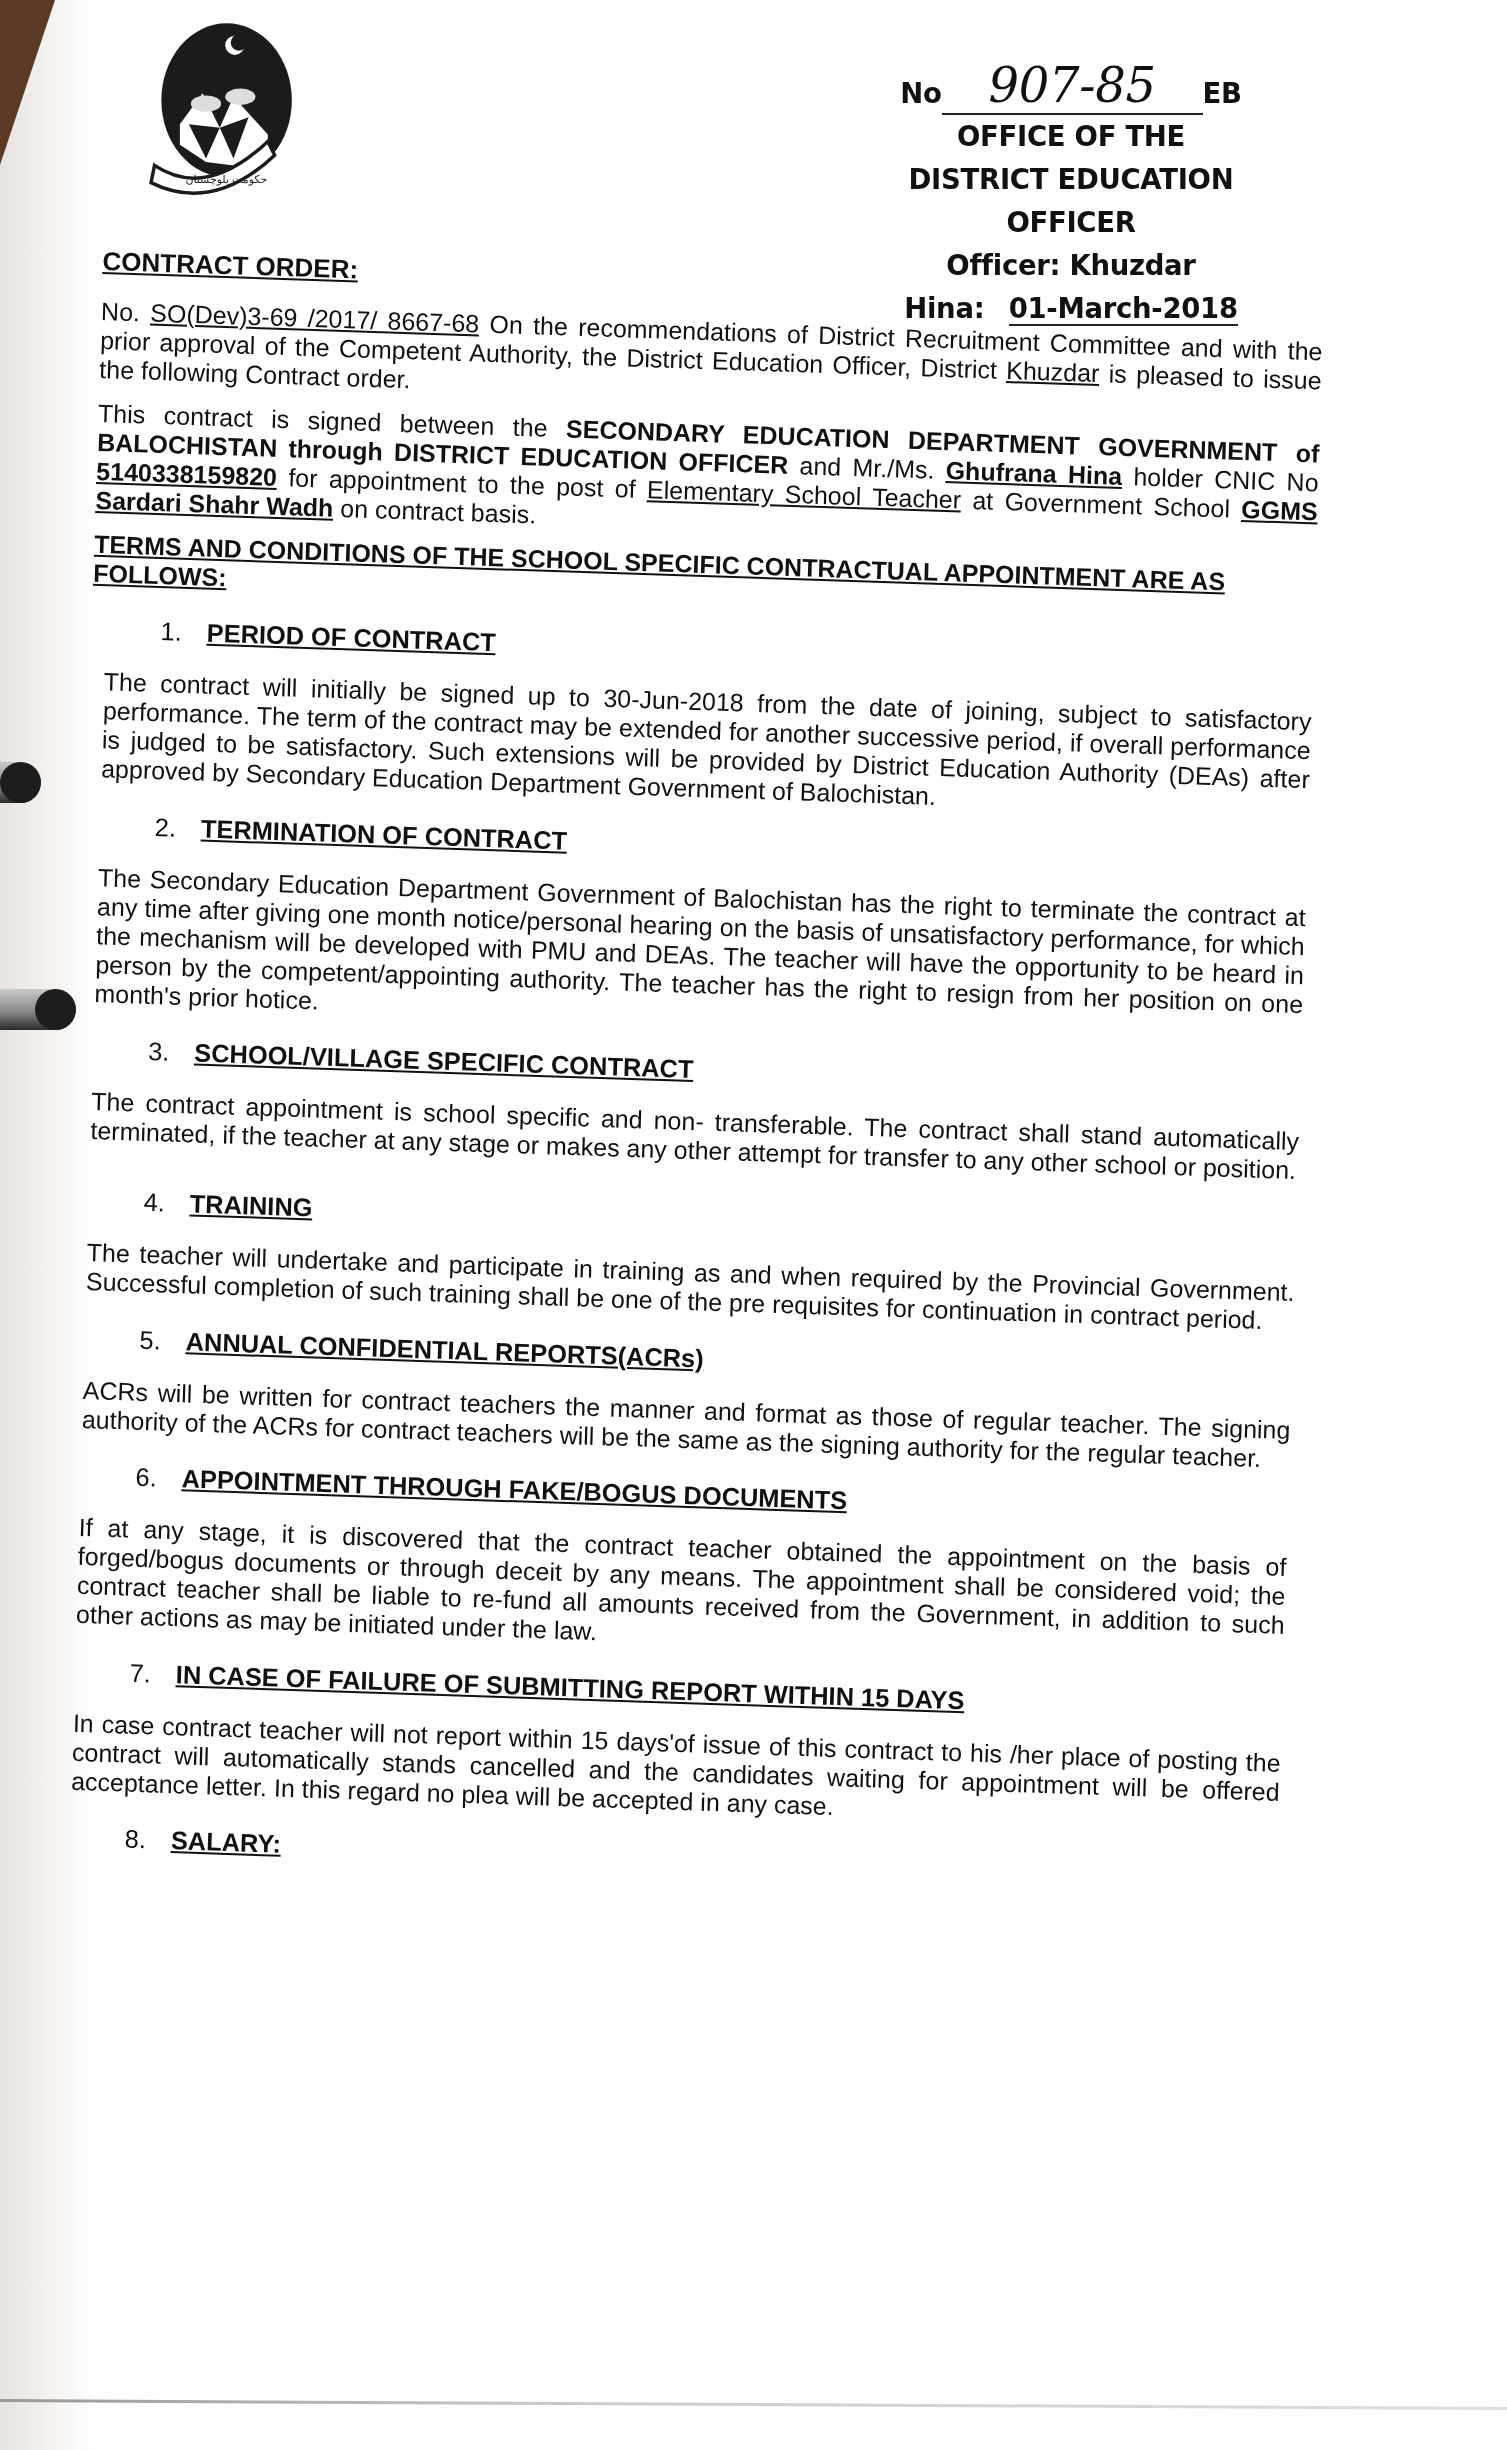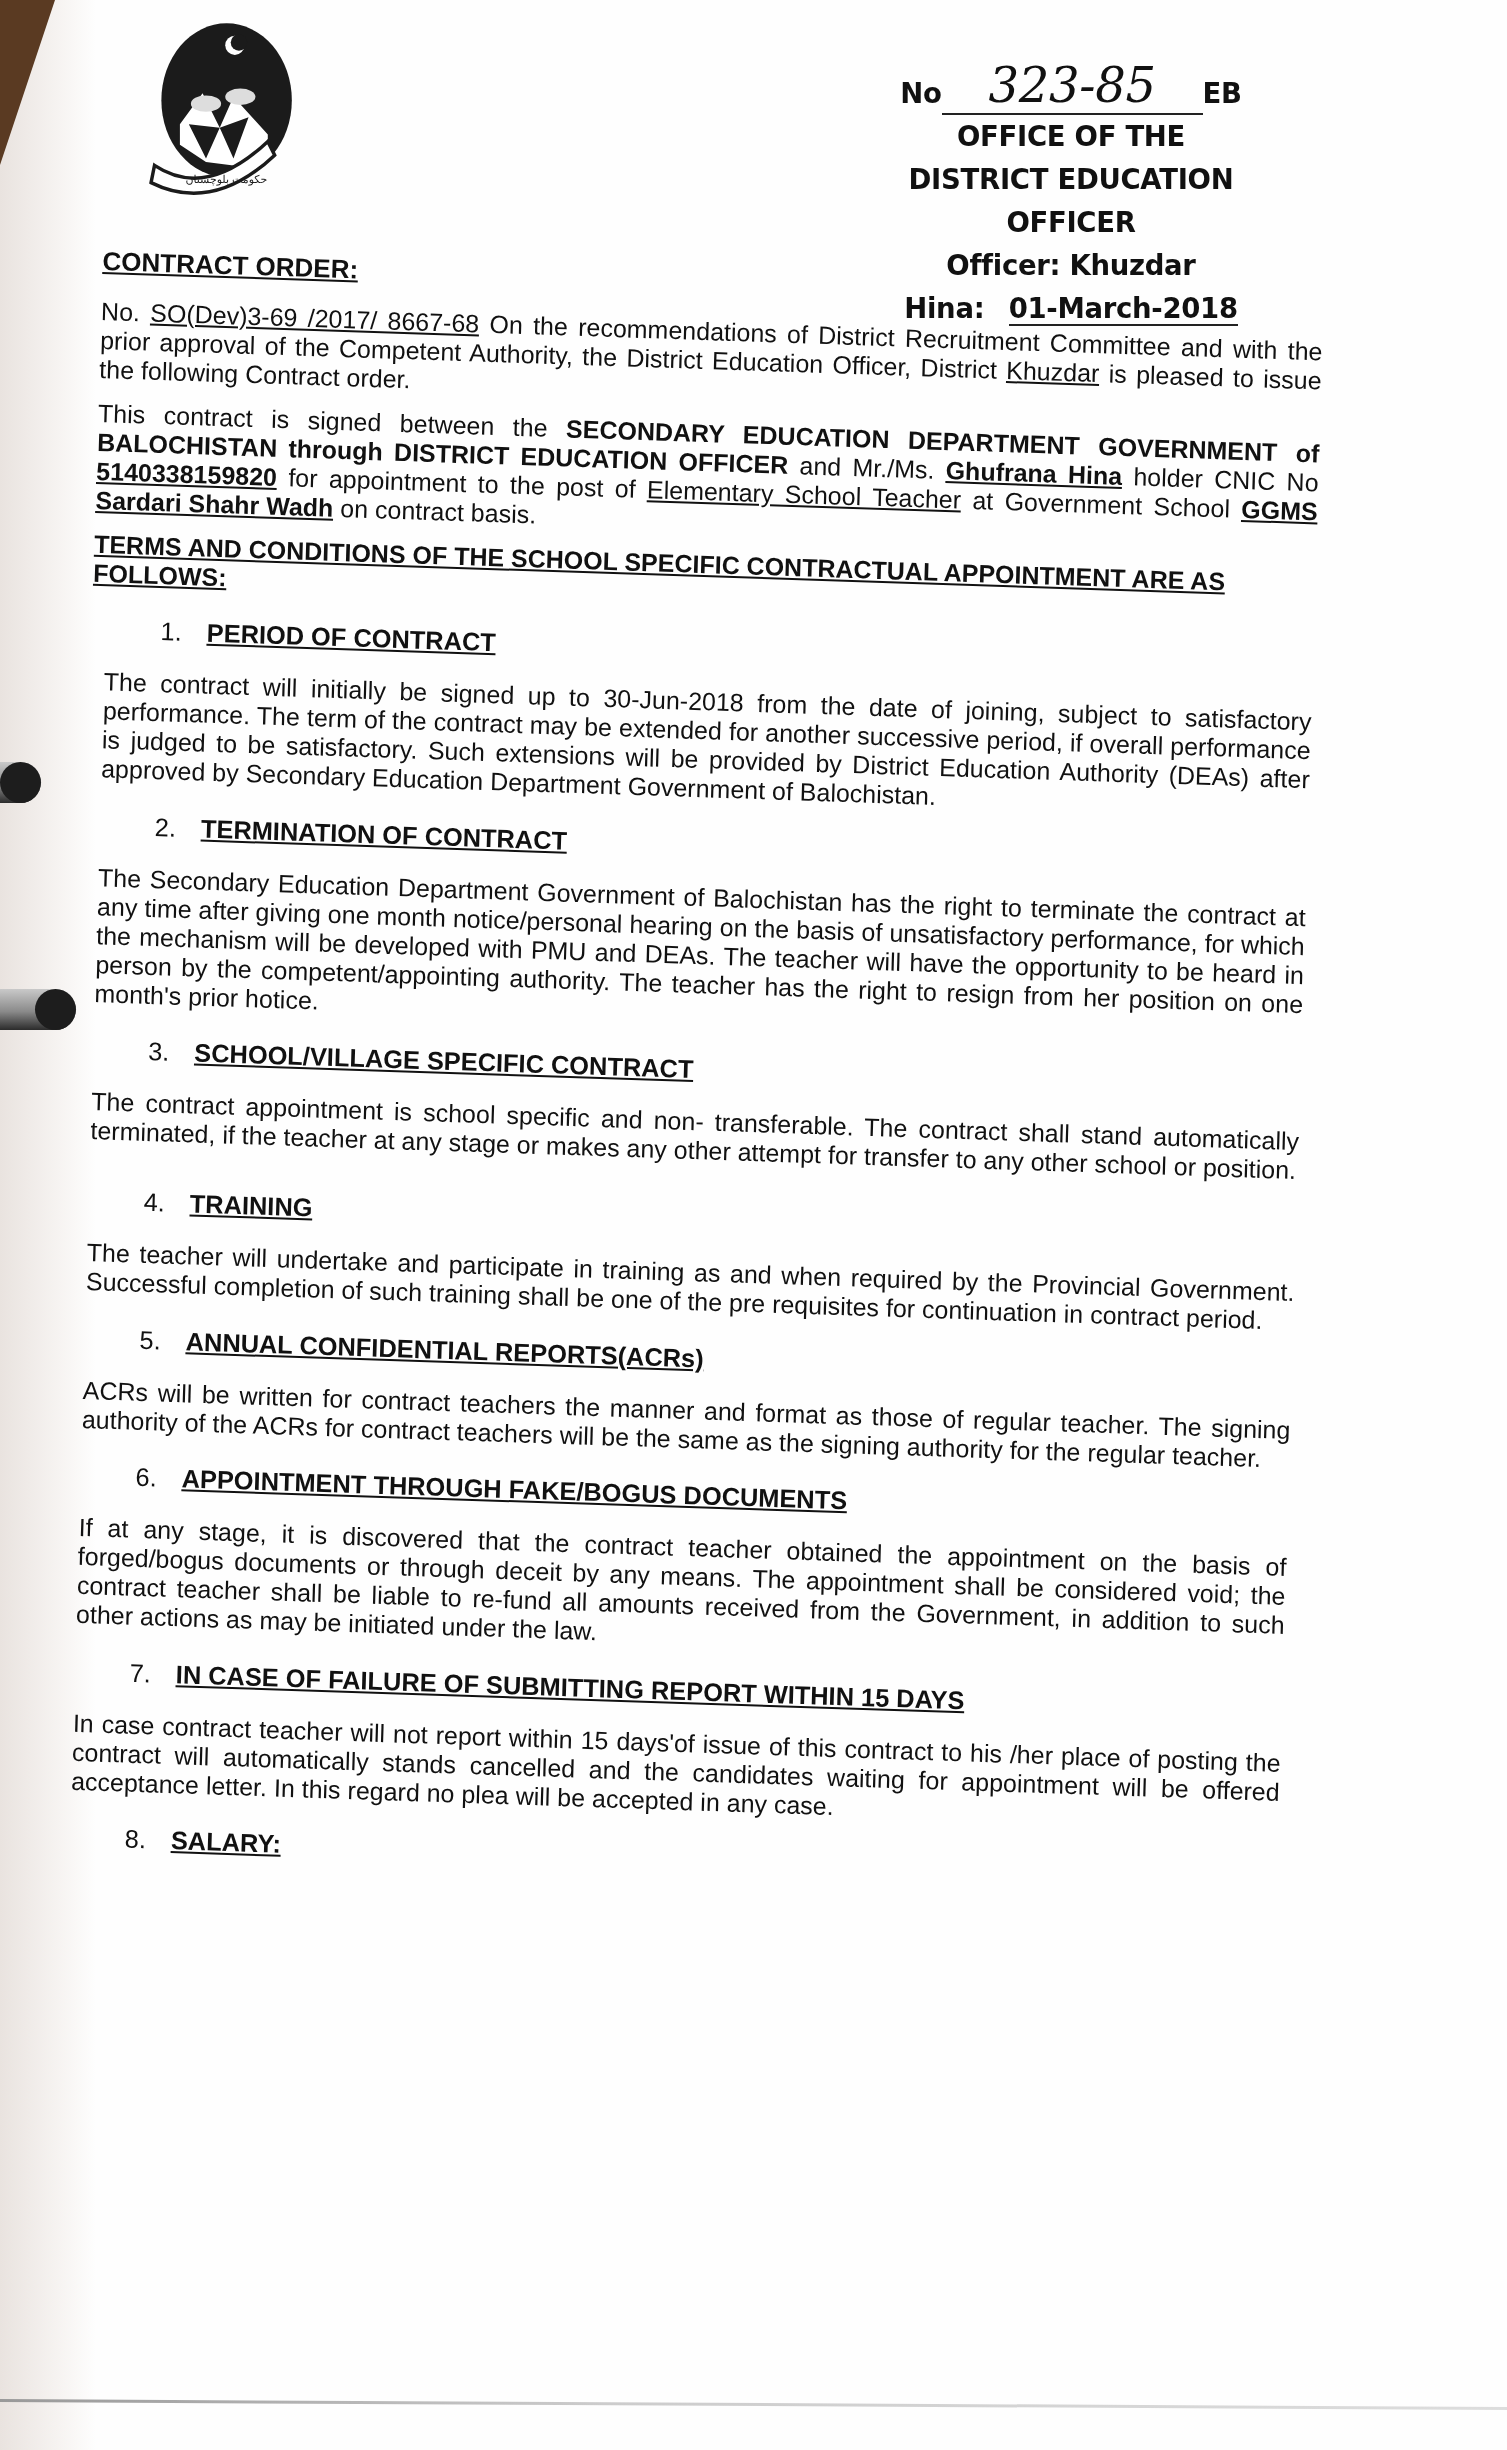--- a/index.html
+++ b/index.html
@@ -79,21 +79,21 @@
       <circle cx="198" cy="31" r="12" fill="#1b1b1b"></circle>
     <ellipse cx="150" cy="120" rx="22" ry="12" fill="#ddd"></ellipse>
     <ellipse cx="200" cy="110" rx="22" ry="12" fill="#ddd"></ellipse>
     <path d="M75 210 Q150 260 240 175 L250 195 Q160 280 70 235 Z" fill="#fff" stroke="#1b1b1b" stroke-width="5"></path>
     <text x="120" y="235" font-size="16" fill="#1b1b1b">حکومت بلوچستان</text>
   </svg>
 
   <div class="hdr">
     <div class="no-row">
       <span>No</span>
-      <span class="no-line">323-85</span>
+      <span class="no-line">907-85</span>
       <span>EB</span>
     </div>
     <div>OFFICE OF THE</div>
     <div>DISTRICT EDUCATION OFFICER</div>
     <div>Officer: Khuzdar</div>
     <div>
       <span>Hina: </span><span class="ul">01-March-2018</span>
     </div>
   </div>
 

